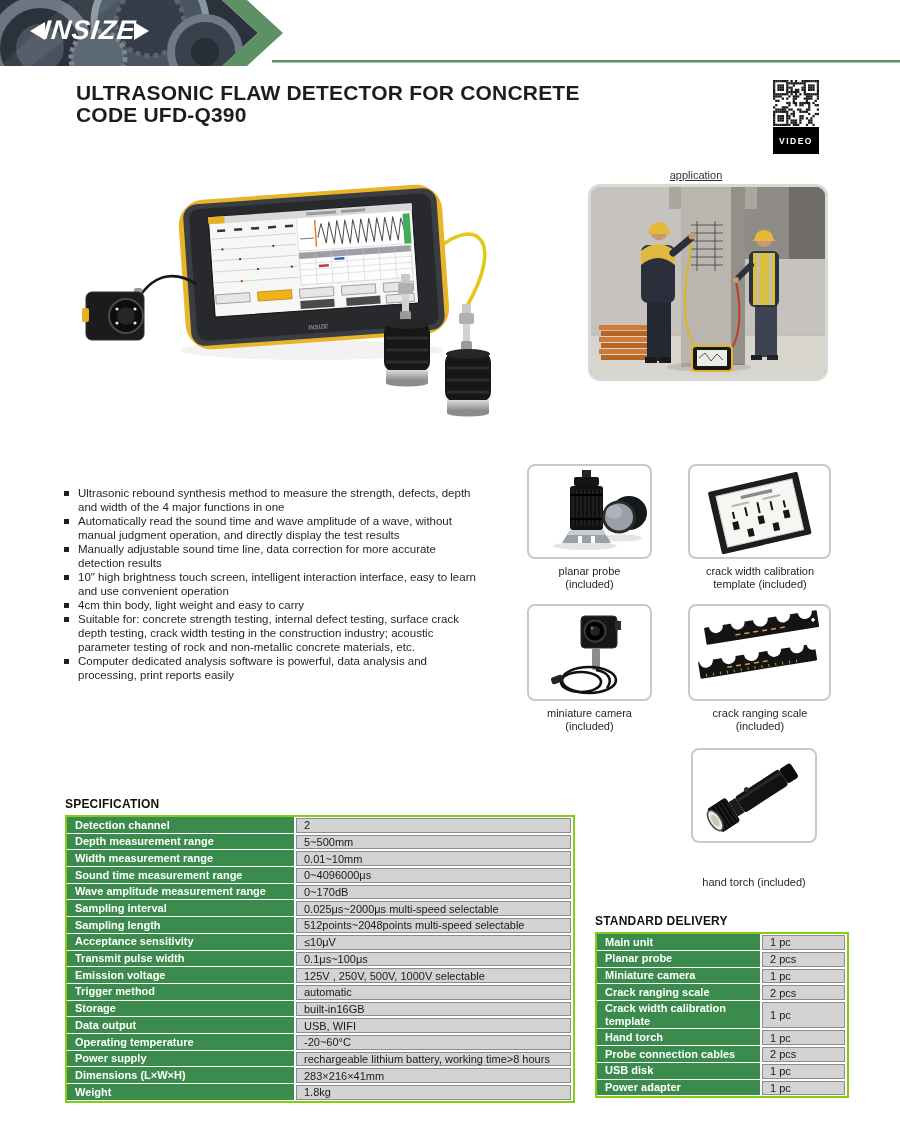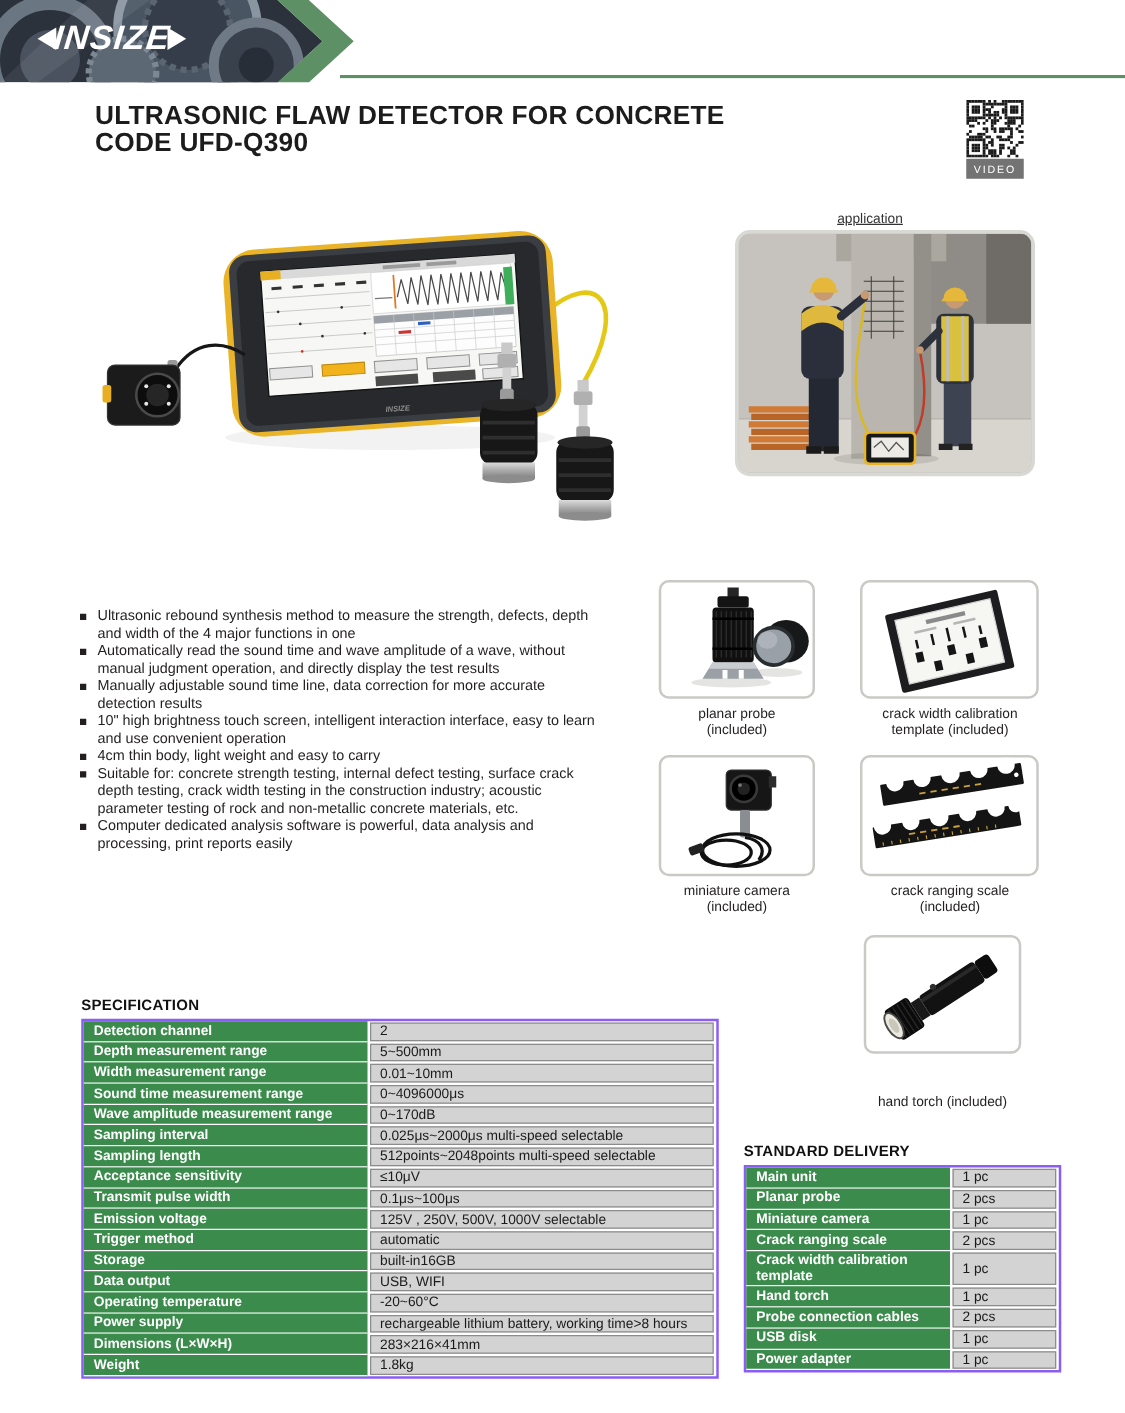--- a/index.html
+++ b/index.html
@@ -12,41 +12,41 @@
   .logo .arr-l { width:0; height:0; border-top:9px solid transparent; border-bottom:9px solid transparent; border-right:15px solid #fff; margin-right:-2px; }
   .logo .arr-r { width:0; height:0; border-top:9px solid transparent; border-bottom:9px solid transparent; border-left:15px solid #fff; margin-left:-2px; }
   .logo .logo-text { color:#fff; font-weight:900; font-style:italic; font-size:27px; letter-spacing:1px; transform:skewX(-6deg); line-height:1; }
 
   
   .title { position:absolute; left:60px; top:82px; font-size:21px; font-weight:bold; line-height:22px; color:#1c1c1c; letter-spacing:.2px;margin-left:16px; }
 
   
   .qr-wrap { position:absolute; left:773px; top:80px; width:46px; }
   .qr-wrap svg { display:block; }
-  .video-badge { margin-top:1px; width:46px; height:16px; background:#737373; color:#fff; font-size:8.5px; font-weight:normal; letter-spacing:1.5px; display:flex; align-items:center; justify-content:center; }
+  .video-badge { margin-top:1px; width:46px; height:27px; background:#000000; color:#fff; font-size:8.5px; font-weight:bold; letter-spacing:1.5px; display:flex; align-items:center; justify-content:center; }
 
   
   .product { position:absolute; left:60px; top:180px; }
 
   
   .app-label { position:absolute; left:576px; top:169px; width:240px; text-align:center; font-size:11px; color:#333;text-decoration:underline; }
   .app-photo { position:absolute; left:588px; top:184px; width:240px; height:197px; border:3px solid #d8d8d4; border-radius:12px; overflow:hidden; background:#c6c3be; }
 
   
   .features { position:absolute; left:62px; top:486px; width:418px; list-style:none; }
   .features li { position:relative; font-size:11.5px; line-height:14px; padding-left:16px; color:#231f20; }
   .features li::before { content:""; position:absolute; left:2px; top:5px; width:4.5px; height:4.5px; background:#231f20; }
 
   
   .acc-box { position:absolute; background:#fff; border:2px solid #c9c9c6; border-radius:8px; overflow:hidden; }
   .acc-label { position:absolute; font-size:11px; line-height:13px; text-align:center; white-space:pre-line; color:#231f20; }
 
   
   .sec-title { position:absolute; font-size:12px; font-weight:bold; color:#111; letter-spacing:.2px; }
-  .gtable { position:absolute; border:2px solid #8b5cf6; background:#fff; }
+  .gtable { position:absolute; border:2px solid #84cc16; background:#fff; }
   .t-row { display:flex; }
   .t-label { background:#3b8c4c; color:#fff; font-weight:bold; font-size:11px; display:flex; align-items:center; padding:1px 4px 1px 8px; border-bottom:1px solid #fff; line-height:12.5px; }
   .t-value { flex:1; background:#d3d3d3; border:1px solid #8c8c8c; margin:1px 2px; display:flex; align-items:center; padding-left:7px; font-size:11px; color:#1a1a1a; line-height:12px; }
   .spec .t-row { min-height:16.7px; }
   .spec .t-label { flex:0 0 227px; }
   .deliv .t-row { min-height:16.8px; }
   .deliv .t-label { flex:0 0 163px; }
 </style>
 </head>
 <body>

